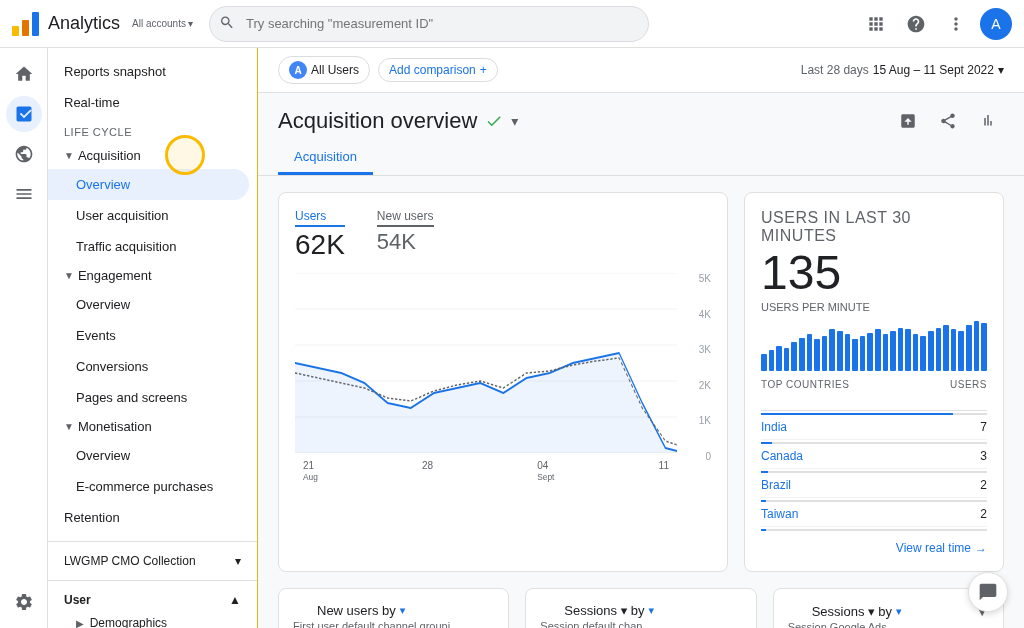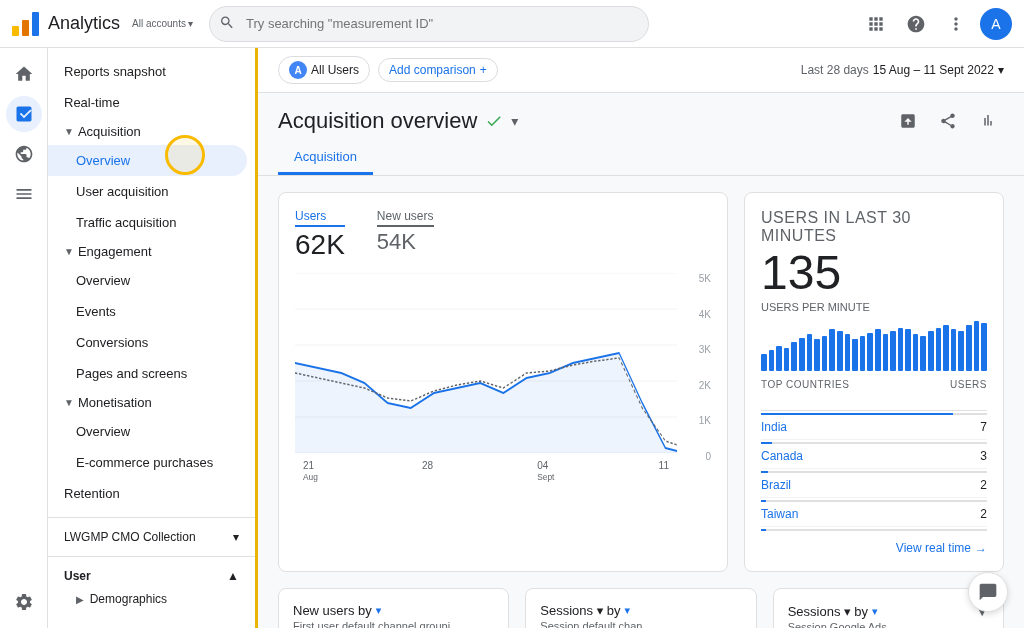--- a/index.html
+++ b/index.html
@@ -22,21 +22,21 @@
     
     .main-layout { display: flex; flex: 1; overflow: hidden; }
 
     
     .icon-rail { width: 48px; background: #fff; border-right: 1px solid #e0e0e0; display: flex; flex-direction: column; align-items: center; padding: 8px 0; gap: 4px; flex-shrink: 0; }
     .rail-icon { width: 36px; height: 36px; border-radius: 50%; display: flex; align-items: center; justify-content: center; cursor: pointer; color: #5f6368; font-size: 18px; }
     .rail-icon.active { color: #1a73e8; background: #e8f0fe; }
     .rail-spacer { flex: 1; }
 
     
-    .sidebar { width: 210px; background: #fff; border-right: 3px solid #eab308; overflow-y: auto; flex-shrink: 0; padding: 8px 0; }
+    .sidebar { width: 210px; background: #fff; border-right: 1px solid #eab308; overflow-y: auto; flex-shrink: 0; padding: 8px 0; }
     .sidebar-item { padding: 8px 16px; cursor: pointer; font-size: 13px; color: #202124; display: flex; align-items: center; gap: 8px; white-space: nowrap; }
     .sidebar-item.active { background: #e8f0fe; color: #1a73e8; border-radius: 0 24px 24px 0; margin-right: 8px; font-weight: 500; }
     .sidebar-item.indented { padding-left: 28px; }
     .sidebar-label { font-size: 11px; color: #5f6368; padding: 8px 16px 4px; font-weight: 500; text-transform: uppercase; letter-spacing: 0.5px; }
     .sidebar-group-header { display: flex; align-items: center; padding: 6px 16px; cursor: pointer; font-size: 13px; color: #202124; font-weight: 500; }
 
     
     .content { flex: 1; overflow-y: auto; background: #f8f9fa; }
 
     
@@ -87,21 +87,21 @@
     .rt-row { display: flex; justify-content: space-between; align-items: center; padding: 5px 0; border-bottom: 1px solid #f1f3f4; font-size: 12px; }
     .rt-country { color: #1a73e8; cursor: pointer; }
     .rt-count { color: #202124; font-weight: 500; }
     .rt-bar-line { height: 2px; background: #e0e0e0; margin-top: 2px; position: relative; }
     .rt-bar-fill { height: 2px; background: #1a73e8; position: absolute; left: 0; top: 0; }
     .view-realtime { color: #1a73e8; font-size: 12px; cursor: pointer; display: flex; align-items: center; gap: 4px; margin-top: 10px; justify-content: flex-end; }
 
     
     .bottom-grid { display: flex; gap: 16px; padding: 0 20px 16px; }
     .bottom-panel { flex: 1; background: #fff; border-radius: 8px; border: 1px solid #e0e0e0; padding: 14px; }
-    .bp-title { font-size: 13px; color: #202124; margin-bottom: 2px; display: flex; align-items: center; gap: 4px; }
+    .bp-title { font-size: 13px; color: #202124; margin-bottom: 2px; display: flex; align-items: center; gap: 4px; margin-left: 24px; }
     .bp-subtitle { font-size: 11px; color: #5f6368; margin-bottom: 8px; }
     .bp-col-headers { display: flex; justify-content: space-between; font-size: 10px; color: #5f6368; text-transform: uppercase; letter-spacing: 0.3px; padding-bottom: 4px; border-bottom: 1px solid #e0e0e0; }
     .bp-filter-icon { margin-left: auto; color: #5f6368; font-size: 14px; }
 
     
     .cursor-overlay { position: fixed; pointer-events: none; z-index: 999; }
     .cursor-circle { width: 40px; height: 40px; border-radius: 50%; border: 3px solid #f9bb00; background: rgba(249,187,0,0.1); position: absolute; transform: translate(-50%, -50%); top: 155px; left: 185px; }
 
     .lwgmp-section { padding: 8px 16px; border-top: 1px solid #e0e0e0; margin-top: 8px; }
     .lwgmp-header { display: flex; align-items: center; justify-content: space-between; font-size: 12px; color: #202124; cursor: pointer; padding: 4px 0; }
@@ -189,20 +189,21 @@
   </div>
 
   <div class="sidebar">
     <div class="sidebar-item">
       <span>Reports snapshot</span>
     </div>
     <div class="sidebar-item">
       <span>Real-time</span>
     </div>
 
+    <div class="sidebar-label">Life cycle</div>
 
     <div class="sidebar-group-header">
       <span style="font-size:10px; margin-right:4px; color:#5f6368;">▼</span>
       <span>Acquisition</span>
     </div>
     <div class="sidebar-item indented active">
       <span>Overview</span>
     </div>
     <div class="sidebar-item indented">
       <span>User acquisition</span>

